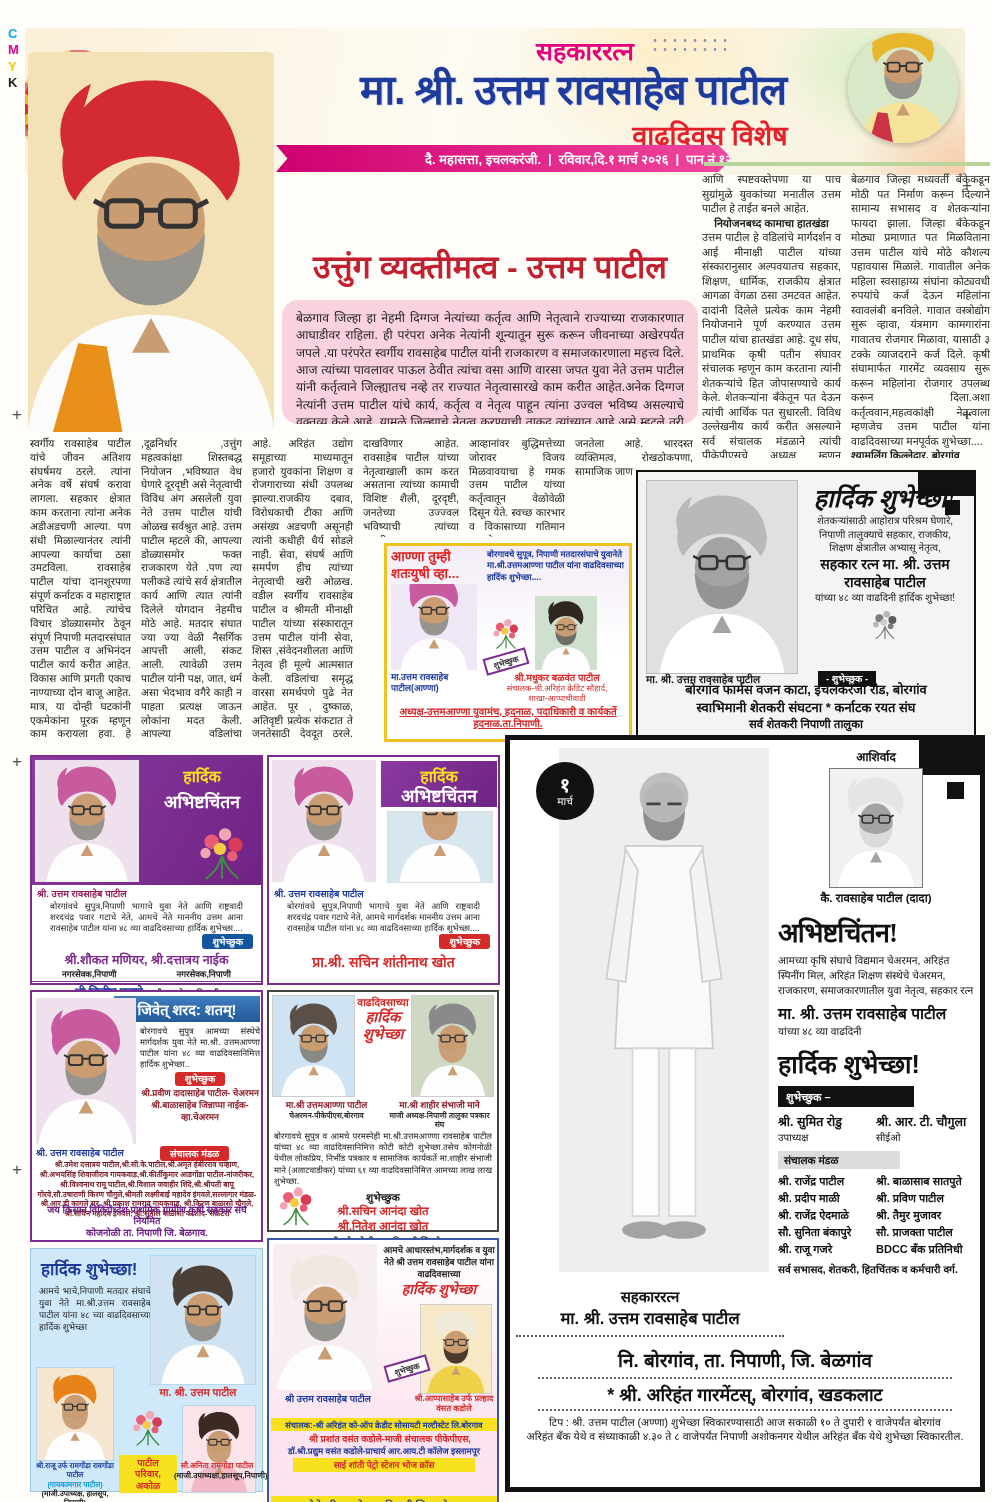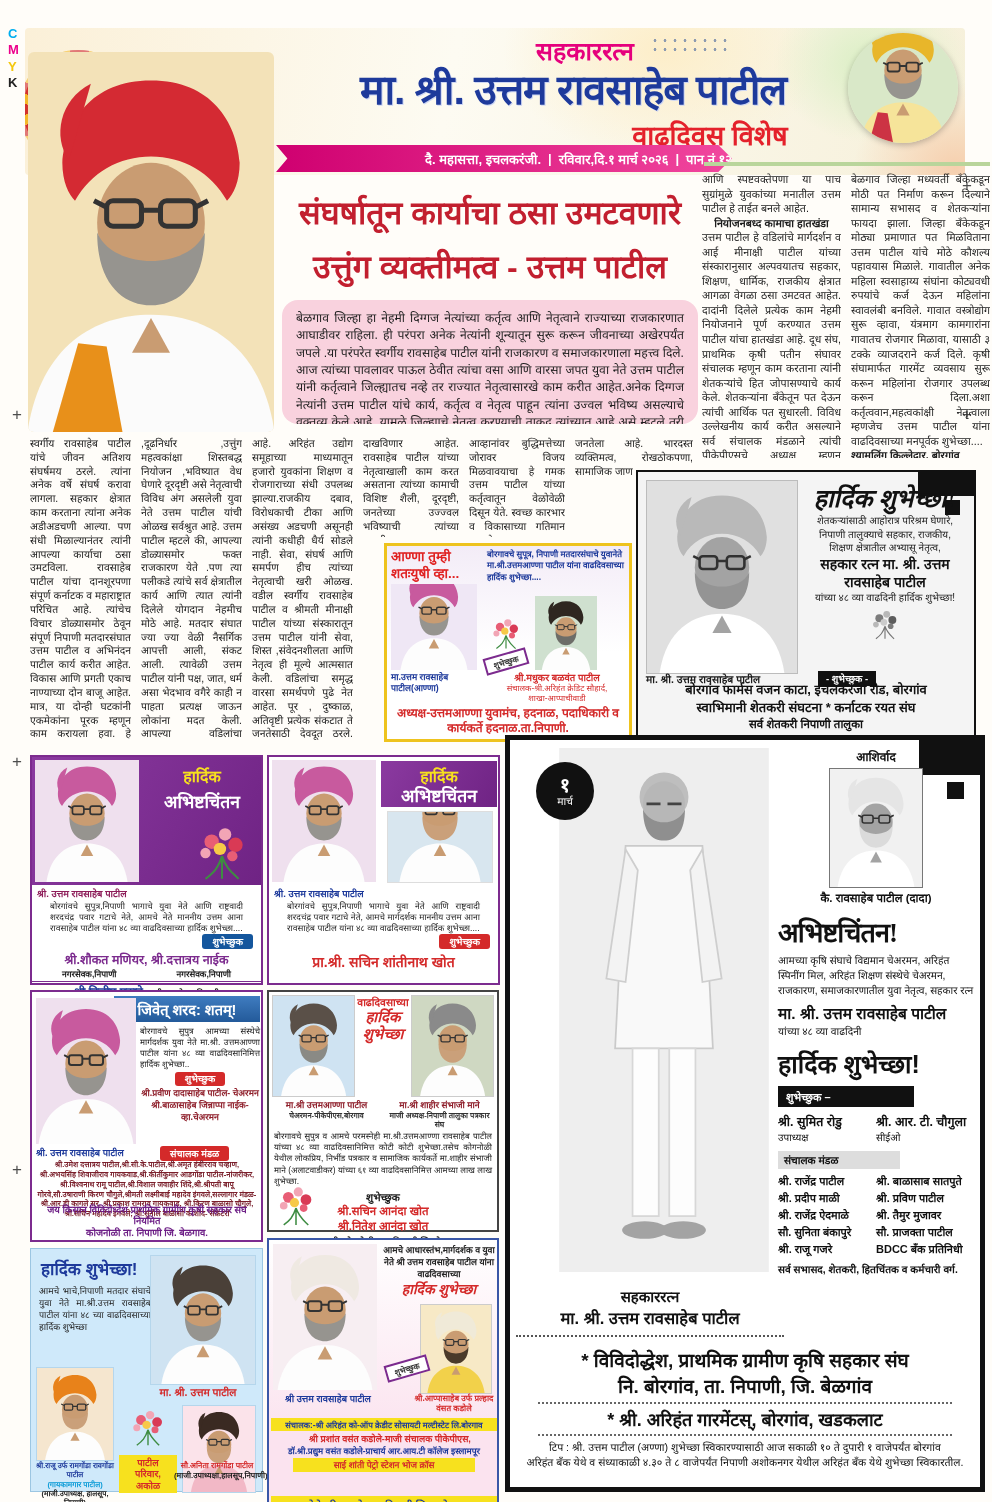--- a/index.html
+++ b/index.html
@@ -63,21 +63,21 @@
     background:linear-gradient(#f3ecf7,#fff 55%);font-size:8.2px;}
   .anna-r1{display:flex;padding:3px 4px 0 4px;}
   .anna-title{width:96px;color:#e02222;font-weight:bold;font-size:13.5px;line-height:1.25;}
   .anna-head{flex:1;color:#1e3a9b;font-weight:bold;font-size:8.4px;line-height:1.35;text-align:left;}
   .anna-r2{display:flex;align-items:flex-end;gap:3px;padding:1px 4px;}
   .anna-mid{width:52px;text-align:center;}
   .anna-r3{display:flex;gap:4px;padding:1px 4px;}
   .anna-cap{width:94px;color:#1e3a9b;font-weight:bold;font-size:8.8px;line-height:1.2;}
   .anna-names{flex:1;color:#d42a2a;text-align:center;line-height:1.25;}
   .anna-name{font-weight:bold;font-size:9.6px;}
-  .anna-foot{color:#d42a2a;font-weight:bold;font-size:12px;text-align:center;line-height:1.25;padding:0 9px;}
+  .anna-foot{color:#d42a2a;font-weight:bold;font-size:10px;text-align:center;line-height:1.25;padding:0 9px;text-decoration:underline;}
   
   .ad-gray{left:636px;top:470px;width:340px;height:267px;border:2px solid #111;box-sizing:border-box;background:#f4f4f4;}
   .gcorner1{position:absolute;top:-2px;right:-2px;width:58px;height:26px;background:#111;}
   .gcorner2{position:absolute;top:28px;right:14px;width:15px;height:15px;background:#111;}
   .gscript{font-family:"Liberation Serif","DejaVu Serif",serif;font-style:italic;font-weight:bold;font-size:25px;color:#111;}
   .gline{font-size:10px;line-height:1.35;color:#222;}
   .gname{font-weight:bold;font-size:14px;line-height:1.3;color:#111;}
   .gbadge{display:inline-block;background:#111;color:#fff;font-weight:bold;font-size:9.5px;padding:1px 8px;}
   .gfoot{position:absolute;left:0;right:0;bottom:4px;text-align:center;font-weight:bold;color:#111;}
   
@@ -285,21 +285,21 @@
       </svg>
   </div>
 
   <div class="abs lead-photo" style="--turban:#d42a33;--stole:#e8901a;--kurta:#fbfbfb;--pbg:#f3e2b8;">
     <svg class="ph">
         <use href="#bust"></use>
       </svg>
   </div>
 
   <h1 class="abs headline">
-    <span>संघर्षातून कार्याचा ठसा उमटवणारे</span><br>
+    <br>
     <span>उत्तुंग व्यक्तीमत्व - उत्तम पाटील</span>
   </h1>
   <div class="abs greenbar"></div>
   <div class="abs tr-cols">
     <div class="tr-col">
       <span>आणि स्पष्टवक्तेपणा या पाच सुग्रांमुळे युवकांच्या मनातील उत्तम पाटील हे ताईत बनले आहेत.</span>
       <div class="tr-sub">नियोजनबध्द कामाचा हातखंडा</div>
       <span>उत्तम पाटील हे वडिलांचे मार्गदर्शन व आई मीनाक्षी पाटील यांच्या संस्कारानुसार अल्पवयातच सहकार, शिक्षण, धार्मिक, राजकीय क्षेत्रात आगळा वेगळा ठसा उमटवत आहेत. दादांनी दिलेले प्रत्येक काम नेहमी नियोजनाने पूर्ण करण्यात उत्तम पाटील यांचा हातखंडा आहे. दूध संघ, प्राथमिक कृषी पतीन संघावर संचालक म्हणून काम करताना त्यांनी शेतकऱ्यांचे हित जोपासण्याचे कार्य केले. शेतकऱ्यांना बँकेतून पत देऊन त्यांची आर्थिक पत सुधारली. विविध उल्लेखनीय कार्य करीत असल्याने सर्व संचालक मंडळाने त्यांची पीकेपीएसचे अध्यक्ष म्हणून बिनविरोध निवड केली.</span>
     </div>
     <div class="tr-col">
@@ -620,21 +620,20 @@
         <span>सौ. सुनिता बंकापुरे</span>
         <span>सौ. प्राजक्ता पाटील</span>
       </div>
       <div class="br-row">
         <span>श्री. राजू गजरे</span>
         <span>BDCC बँक प्रतिनिधी</span>
       </div>
       <div class="br-all">सर्व सभासद, शेतकरी, हितचिंतक व कर्मचारी वर्ग.</div>
     </div>
     <div class="big-bottom">
-      <div class="bb-org1">* विविदोद्धेश, प्राथमिक ग्रामीण कृषि सहकार संघ</div>
       <div class="bb-org1">नि. बोरगांव, ता. निपाणी, जि. बेळगांव</div>
       <div class="bb-div"></div>
       <div class="bb-org2">* श्री. अरिहंत गारमेंटस्, बोरगांव, खडकलाट</div>
       <div class="bb-div"></div>
       <div class="bb-note">
         <span>टिप : श्री. उत्तम पाटील (अण्णा) शुभेच्छा स्विकारण्यासाठी आज सकाळी १० ते दुपारी १ वाजेपर्यंत बोरगांव</span><br>
         <span>अरिहंत बँक येथे व संध्याकाळी ४.३० ते ८ वाजेपर्यंत निपाणी अशोकनगर येथील अरिहंत बँक येथे शुभेच्छा स्विकारतील.</span>
       </div>
     </div>
   </div>

